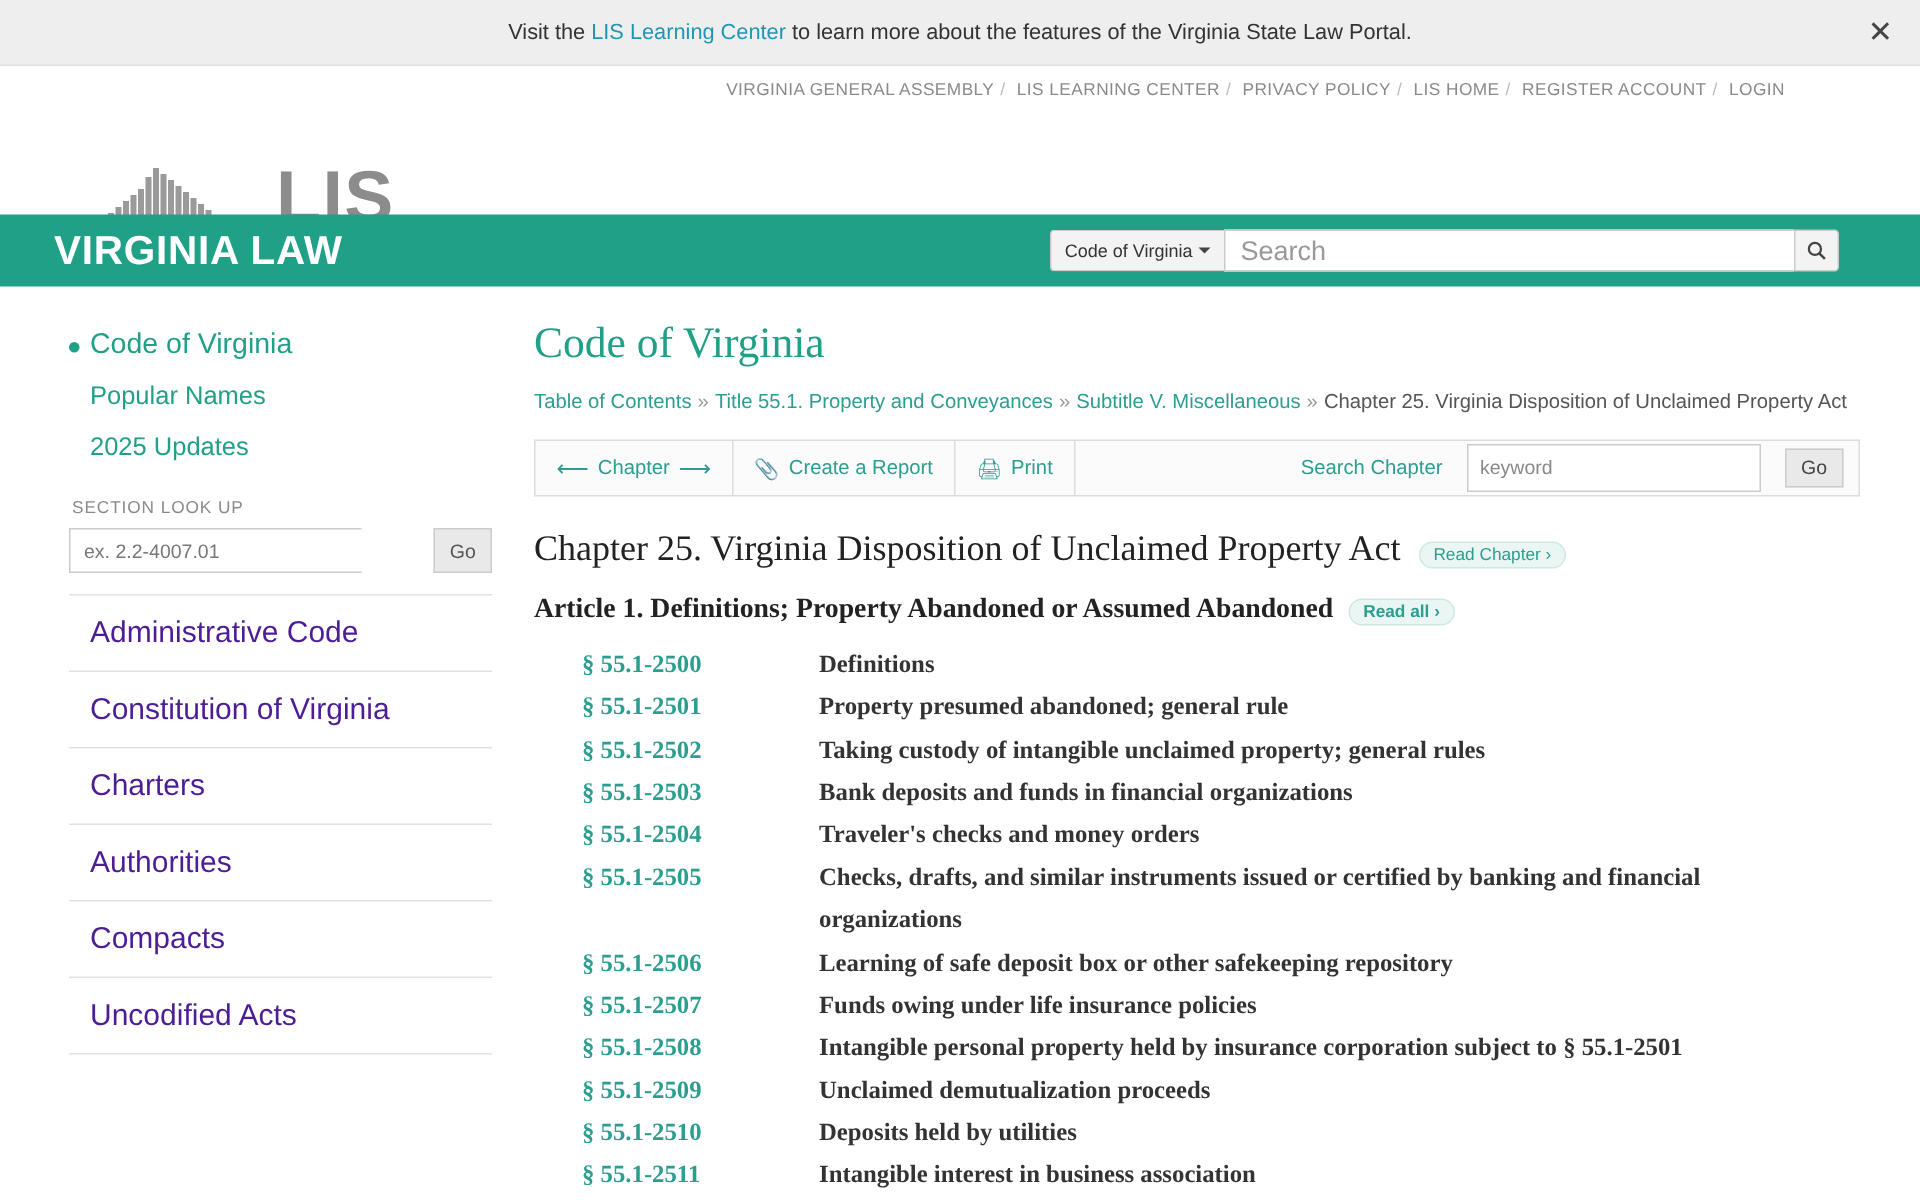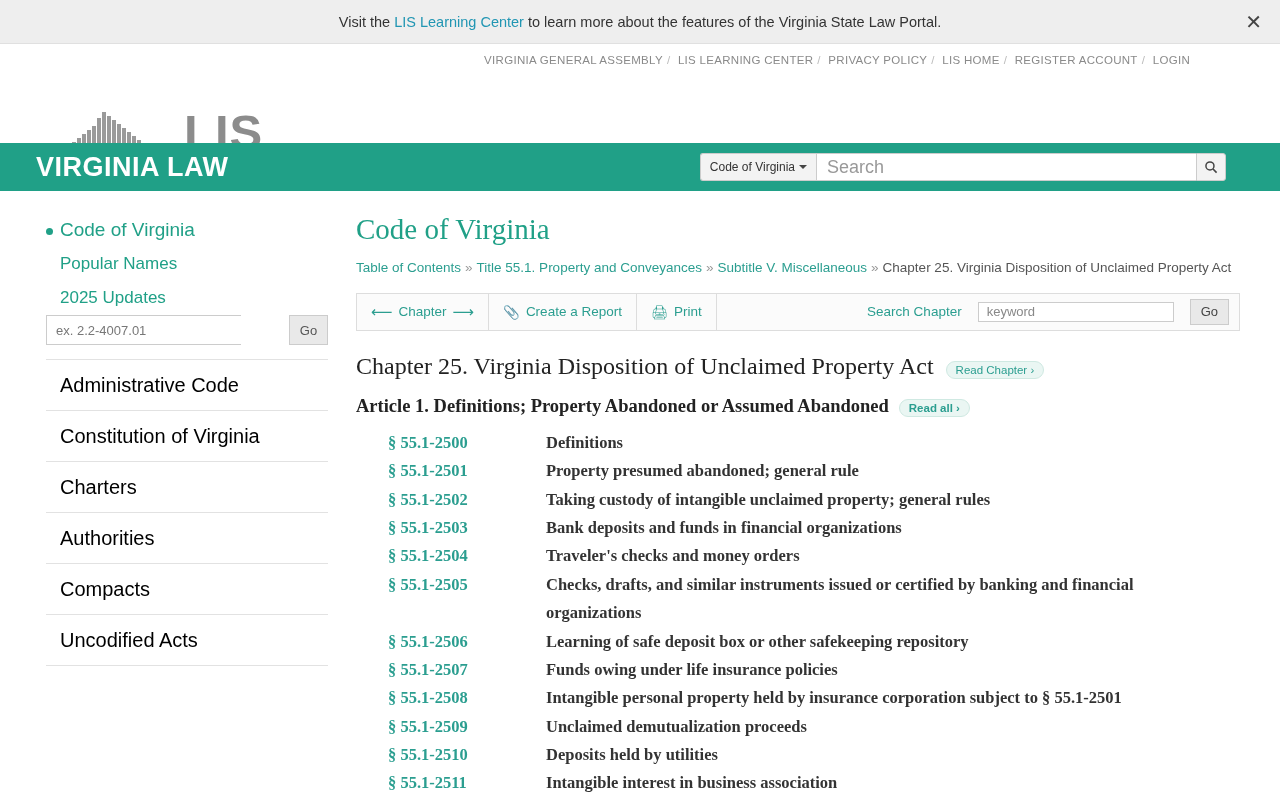--- a/index.html
+++ b/index.html
@@ -233,21 +233,21 @@
     width: 52px;
     background: #e9e9e9;
     border: 1px solid #cccccc;
     color: #555;
     font-size: 13px;
     cursor: pointer;
   }
   .side-major {
     display: block;
     font-size: 20px;
-    color: #000000;
+    color: #4c1d95;
     text-decoration: none;
     padding: 14px 0 13px 14px;
     border-bottom: 1px solid #e2e2e2;
     cursor: pointer;
   }
 
   
   .content {
     flex: 1;
     padding: 22px 40px 0 28px;
@@ -303,21 +303,21 @@
     align-items: center;
     gap: 16px;
   }
   .tb-label {
     font-size: 13.5px;
     color: #2b9e90;
     white-space: nowrap;
   }
   .tb-input {
     width: 196px;
-    height: 20px;
+    height: 32px;
     border: 1px solid #cccccc;
     font-size: 13px;
     padding: 0 8px;
     color: #555;
     outline: none;
   }
   .tb-input::placeholder { color: #888; }
   .tb-go {
     height: 26px;
     padding: 0 10px;
@@ -520,20 +520,21 @@
   </div>
 </div>
 
 <div class="page">
 
   <div class="sidebar">
     <div class="side-top">
       <a href="#" class="side-link active">Code of Virginia</a>
       <a href="#" class="side-sub">Popular Names</a>
       <a href="#" class="side-sub">2025 Updates</a>
+      <div class="lookup-label">SECTION LOOK UP</div>
       <div class="lookup-row">
         <input class="lookup-input" type="text" placeholder="ex. 2.2-4007.01" style="">
         <button class="lookup-go">Go</button>
       </div>
       <div style="height:14px"></div>
     </div>
     <a href="#" class="side-major">Administrative Code</a>
     <a href="#" class="side-major">Constitution of Virginia</a>
     <a href="#" class="side-major">Charters</a>
     <a href="#" class="side-major">Authorities</a>

